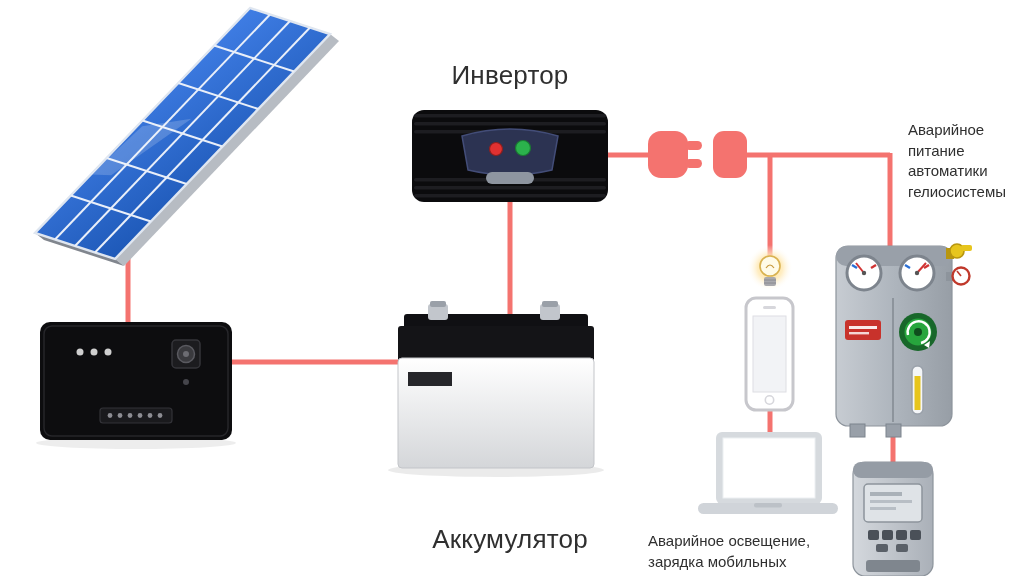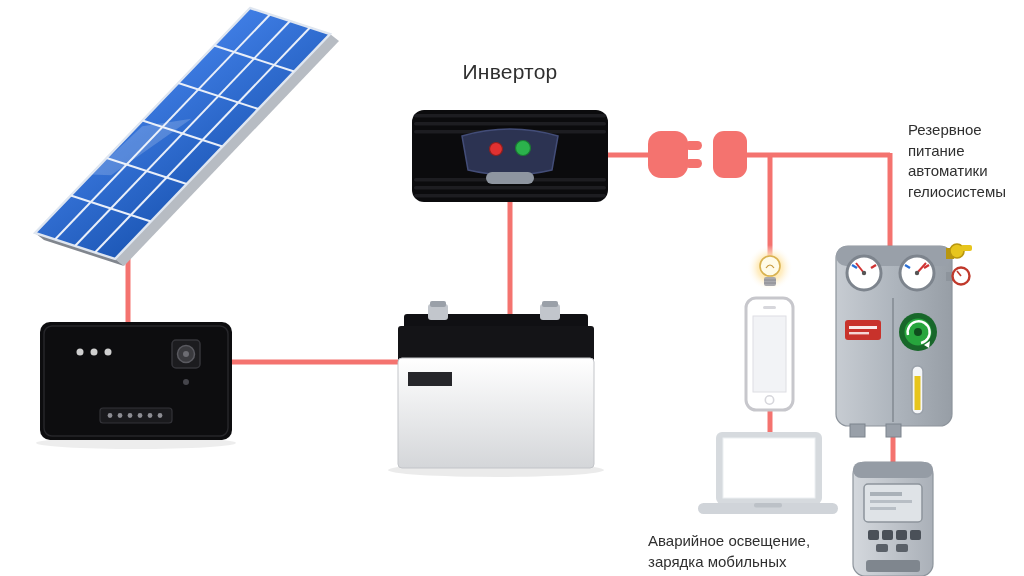--- a/index.html
+++ b/index.html
@@ -1,20 +1,20 @@
 <!DOCTYPE html>
 <html><head>
 <meta charset="utf-8">
 <style>
   html,body{margin:0;padding:0;background:#ffffff;}
   .stage{position:relative;width:1024px;height:576px;background:#ffffff;overflow:hidden;
          font-family:"Liberation Sans","DejaVu Sans",sans-serif;color:#2f2f2f;}
   .stage svg{position:absolute;left:0;top:0;}
   .lbl{position:absolute;}
-  .lbl.main{font-size:21px;text-align:center;letter-spacing:.2px;}
+  .lbl.main{font-size:26px;text-align:center;letter-spacing:.2px;}
   .lbl.small{font-size:15px;line-height:1.38;}
 </style>
 </head>
 <body>
 
 <div class="stage">
 
 <svg width="1024" height="576" viewBox="0 0 1024 576">
   <defs>
     <linearGradient id="pg" x1="0" y1="0" x2="1" y2="1">
@@ -201,18 +201,19 @@
     <rect x="910" y="530" width="11" height="10" rx="2" fill="#4a5058"></rect>
     <rect x="876" y="544" width="12" height="8" rx="2" fill="#5a6068"></rect>
     <rect x="896" y="544" width="12" height="8" rx="2" fill="#5a6068"></rect>
     <rect x="866" y="560" width="54" height="12" rx="3" fill="#7f868e"></rect>
   </g>
 </svg>
 
 <div class="lbl main" style="left:410px;top:60px;width:200px;">Инвертор</div>
 
 
-
-<div class="lbl small" style="left:908px;top:120px;width:108px;">Резервное питание автоматики гелиосистемы</div>
+<div class="lbl main" style="left:410px;top:524px;width:200px;">Аккумулятор</div>
+
+<div class="lbl small" style="left:908px;top:120px;width:108px;">Аварийное питание автоматики гелиосистемы</div>
 
 <div class="lbl small" style="left:648px;top:531px;width:172px;">Аварийное освещение, зарядка мобильных устройств</div>
 
 </div>
 
 </body></html>

